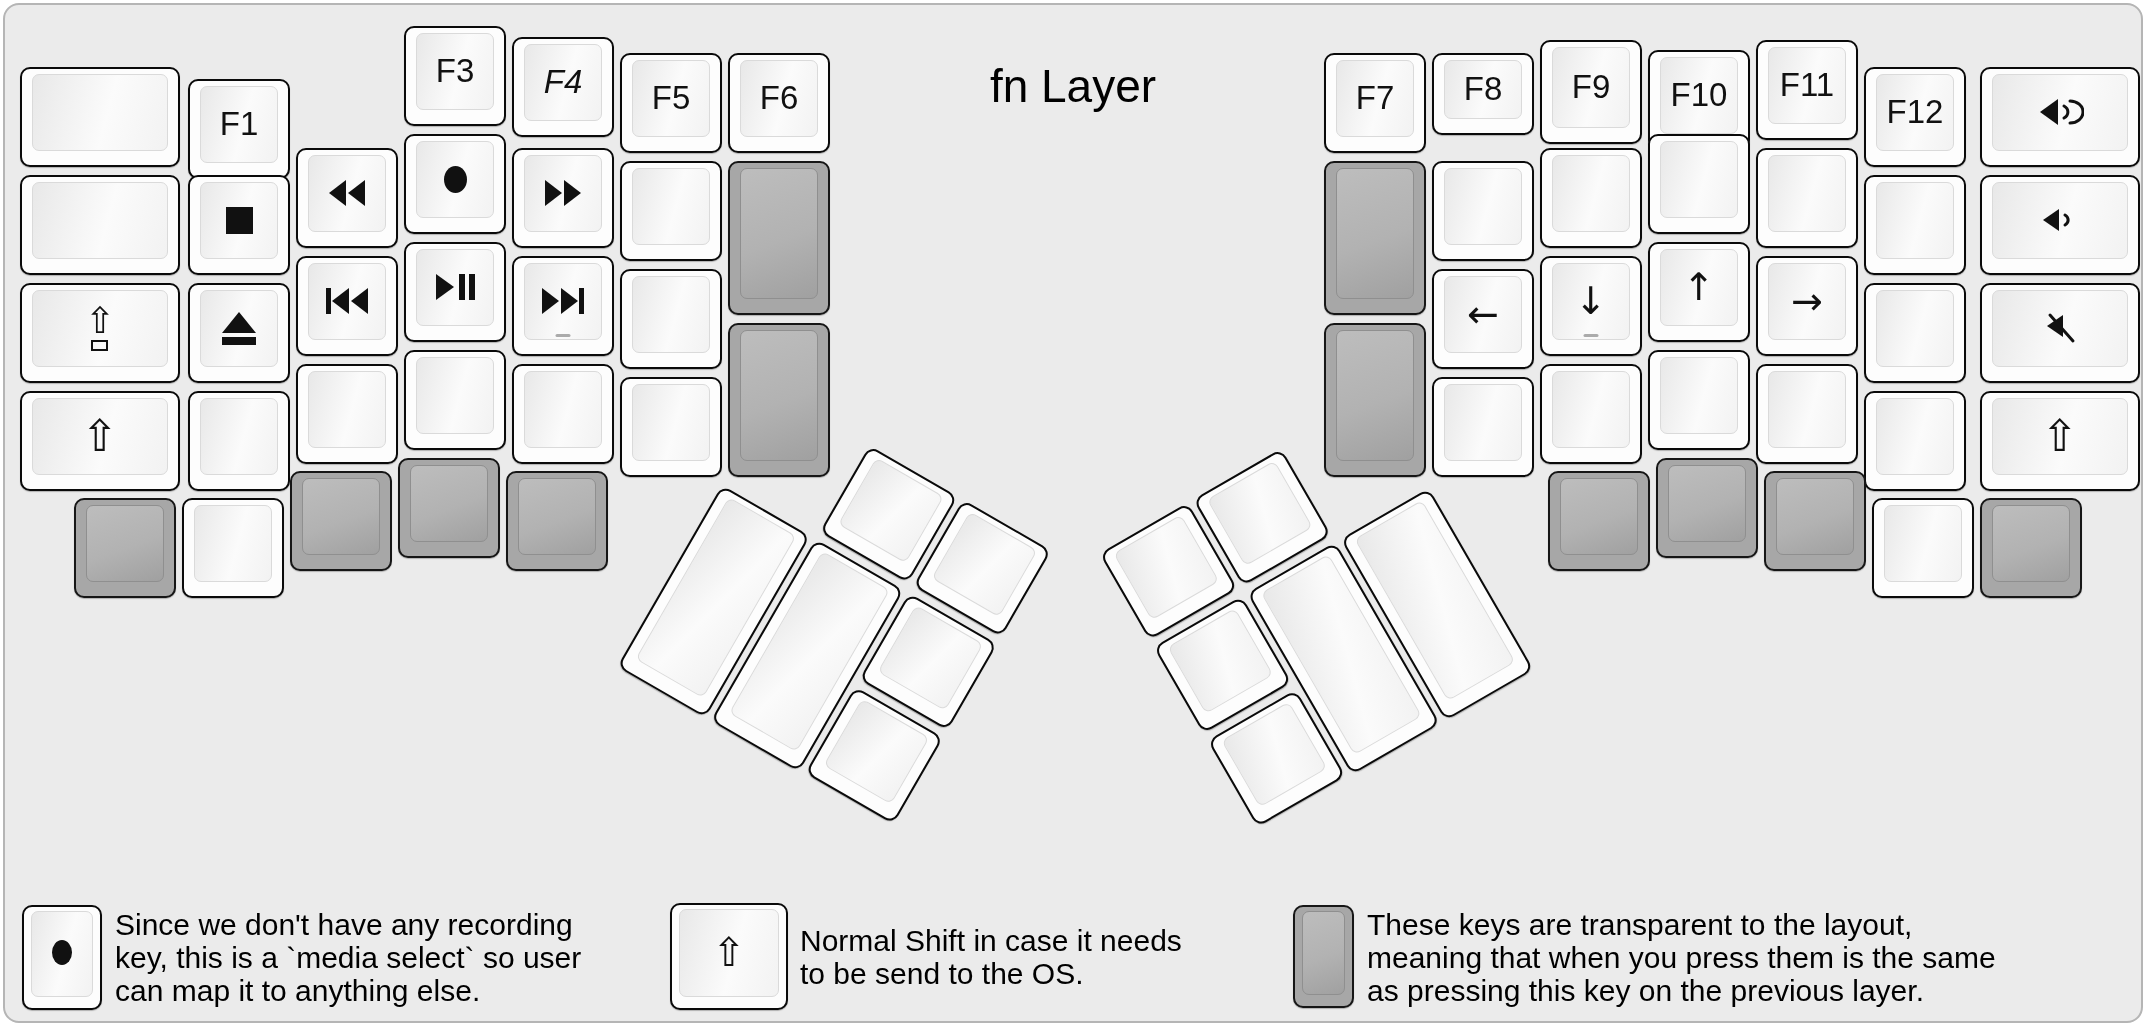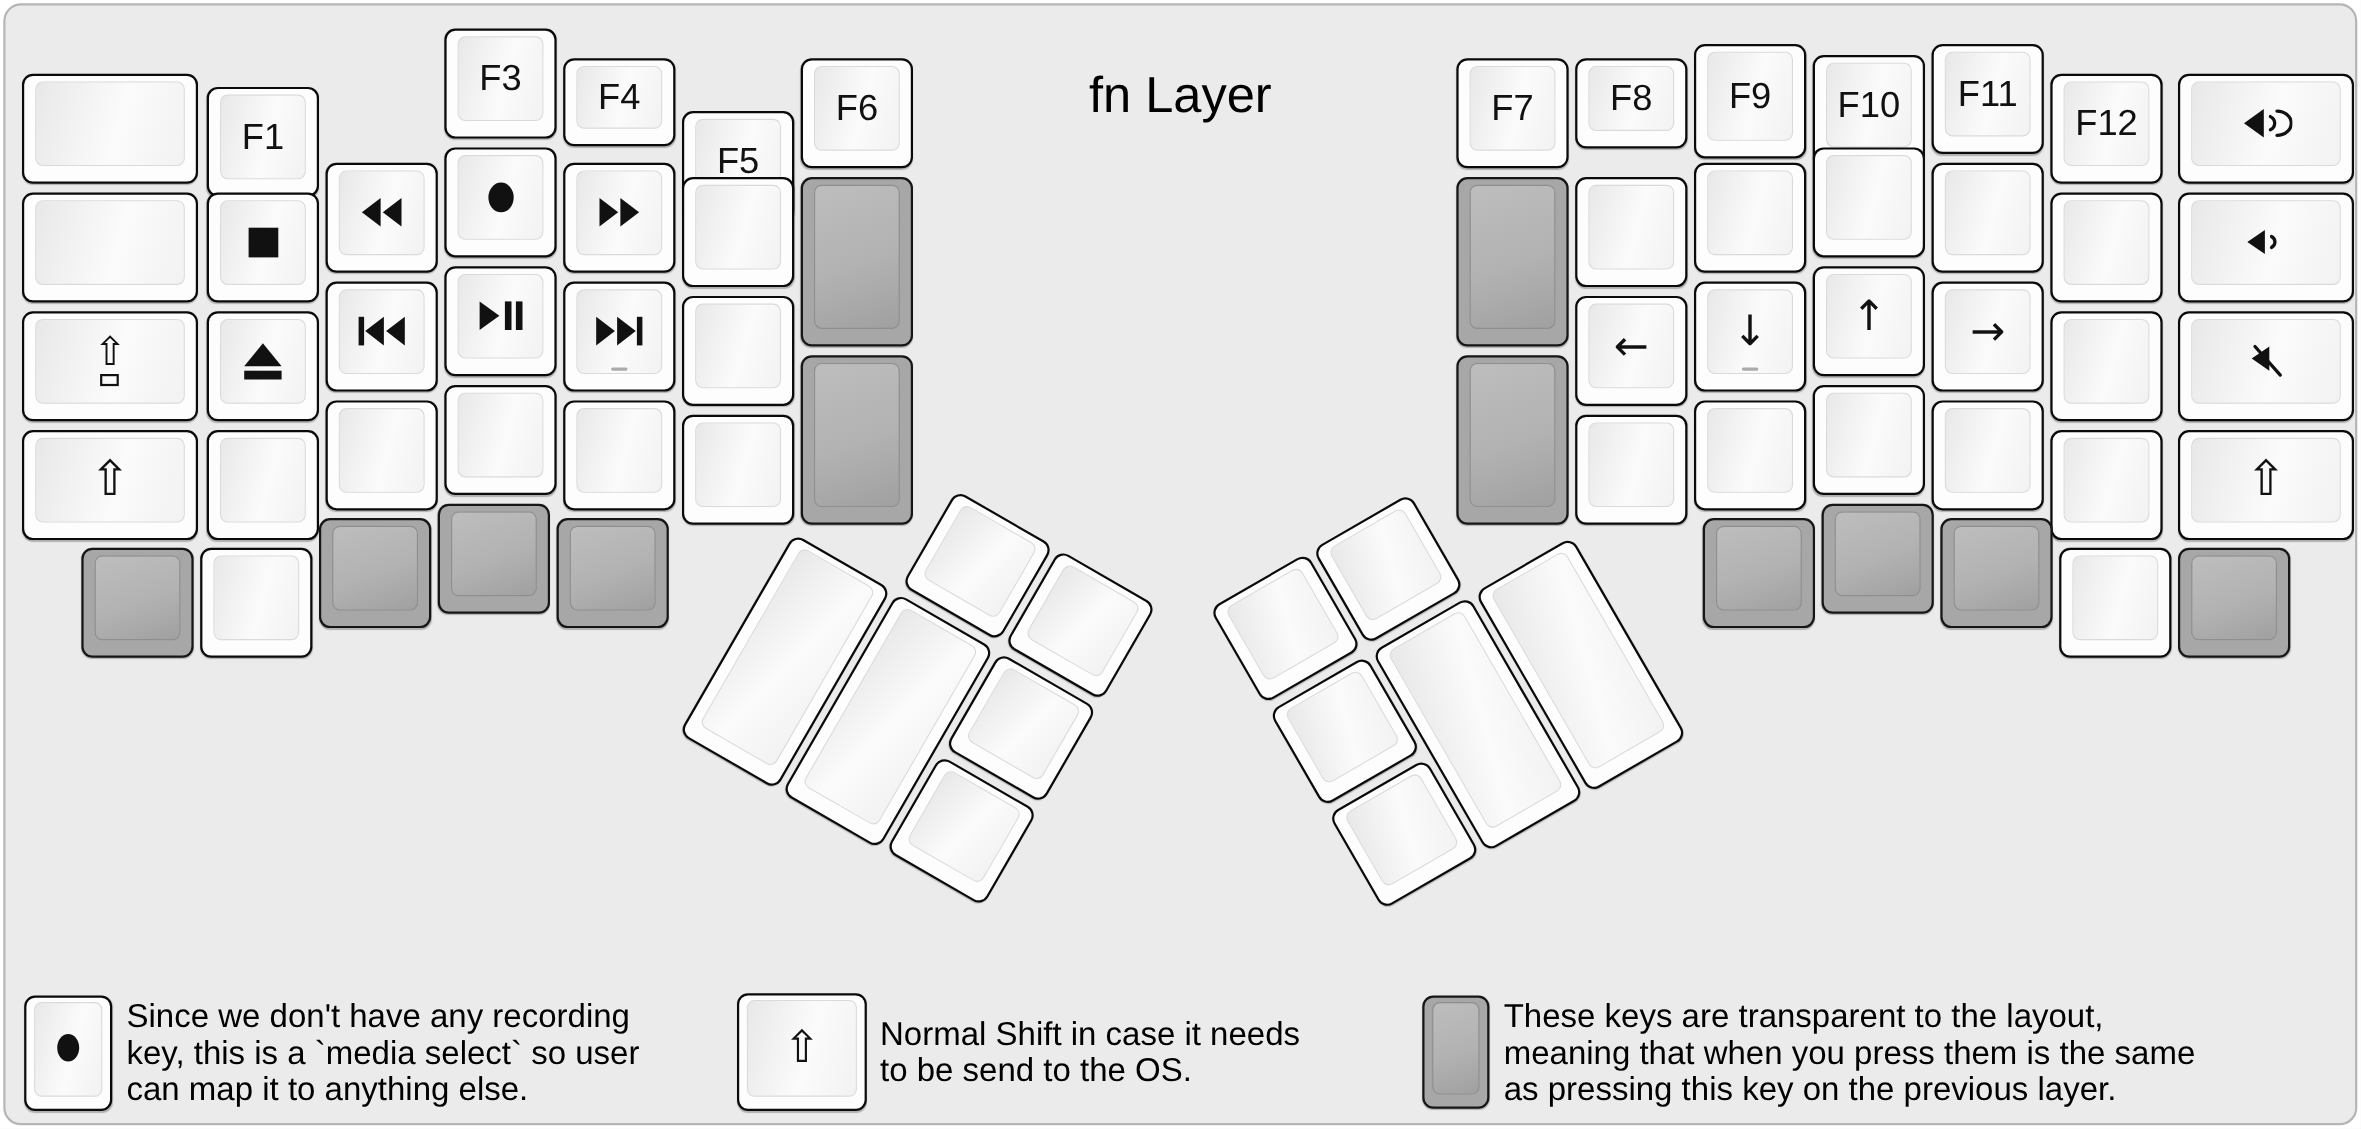--- a/index.html
+++ b/index.html
@@ -137,21 +137,21 @@
           <svg width="42" height="30" viewBox="0 0 42 30">
             <polygon class="fill" points="2,2 20,15 2,28"></polygon>
             <rect class="fill" x="25" y="2" width="6" height="26"></rect>
             <rect class="fill" x="35" y="2" width="6" height="26"></rect>
           </svg>
         </div>
       </div>
       <div class="key white" style="left: 399px; top: 345px; width: 102px; height: 100px;">
         <div class="cap"></div>
       </div>
-      <div class="key white" style="left: 507px; top: 48px; width: 102px; height: 80px;">
+      <div class="key white" style="left: 507px; top: 32px; width: 102px; height: 100px; font-style: italic;">
         <div class="cap"></div>
         <div class="glyph">
           <span class="klabel">F4</span>
         </div>
       </div>
       <div class="key white" style="left: 507px; top: 143px; width: 102px; height: 100px;">
         <div class="cap"></div>
         <div class="glyph">
           <svg width="40" height="30" viewBox="0 0 40 30">
             <polygon class="fill" points="2,2 2,28 19,15"></polygon>
@@ -166,21 +166,21 @@
             <polygon class="fill" points="2,2 19,15 2,28"></polygon>
             <polygon class="fill" points="21,2 38,15 21,28"></polygon>
             <rect class="fill" x="39" y="2" width="5" height="26"></rect>
           </svg>
         </div>
         <div class="homing"></div>
       </div>
       <div class="key white" style="left: 507px; top: 359px; width: 102px; height: 100px;">
         <div class="cap"></div>
       </div>
-      <div class="key white" style="left: 615px; top: 48px; width: 102px; height: 100px; margin-top: 48px;">
+      <div class="key white" style="left: 615px; top: 48px; width: 102px; height: 100px;">
         <div class="cap"></div>
         <div class="glyph">
           <span class="klabel">F5</span>
         </div>
       </div>
       <div class="key white" style="left: 615px; top: 156px; width: 102px; height: 100px;">
         <div class="cap"></div>
       </div>
       <div class="key white" style="left: 615px; top: 264px; width: 102px; height: 100px;">
         <div class="cap"></div>

